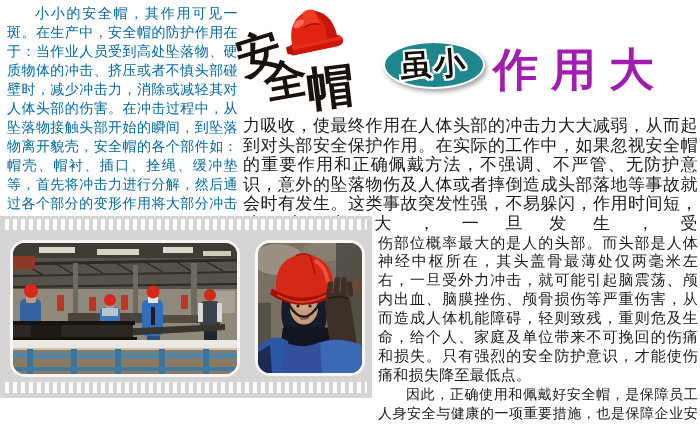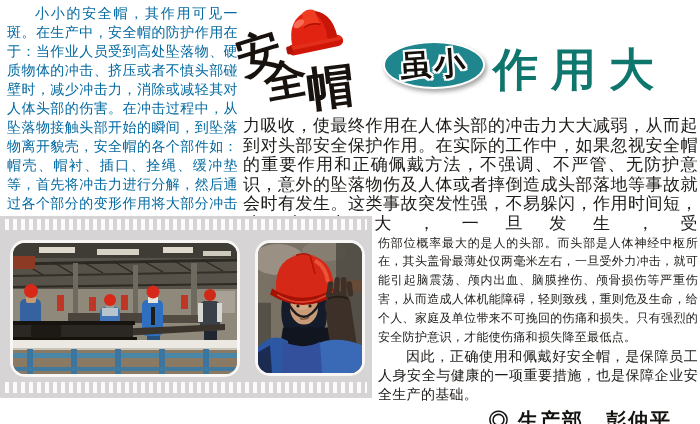--- a/index.html
+++ b/index.html
@@ -13,21 +13,21 @@
     text-align:justify;text-align-last:justify;text-indent:2em;
     letter-spacing:.4px;
   }
   .right-col{position:absolute;left:243px;top:116px;width:455px;color:#1d1a17;}
   .seg-full{
     font-size:17px;line-height:19.6px;text-align:justify;text-align-last:justify;
     letter-spacing:.4px;
   }
   .narrow{margin-left:135px;width:320px;}
   .seg-wrap{
-    font-size:12px;line-height:18.9px;text-align:justify;letter-spacing:.3px;
+    font-size:15px;line-height:18.9px;text-align:justify;letter-spacing:.3px;
   }
   .closing{
     font-size:14px;line-height:18.9px;text-align:justify;text-indent:2em;letter-spacing:.3px;
   }
   .byline{
     margin-top:3px;padding-right:26px;text-align:right;
     font-size:20px;font-weight:bold;color:#151310;letter-spacing:2px;
   }
 
   
@@ -40,21 +40,21 @@
   .badge{position:absolute;left:146px;top:41px;width:102px;height:48px;}
   .badge-ellipse{position:absolute;left:0;top:0;width:100%;height:100%;
     background:#1f868d;border-radius:50%;border:2px solid #ffffff;
     box-shadow:2px 3px 4px rgba(60,60,60,.45);box-sizing:border-box;}
   .badge-text{position:absolute;width:100%;top:3px;text-align:center;
     font-family:"DejaVu Serif",serif;font-size:31px;font-weight:bold;color:#14110d;
     letter-spacing:3px;transform:rotate(-4deg);
     text-shadow:-2px -2px 0 #fff,2px -2px 0 #fff,-2px 2px 0 #fff,2px 2px 0 #fff,
                 -2px 0 0 #fff,2px 0 0 #fff,0 -2px 0 #fff,0 2px 0 #fff;}
   .tail{position:absolute;left:256px;top:40px;font-family:"DejaVu Sans",sans-serif;
-    font-size:45px;font-weight:900;letter-spacing:13px;color:#0f766e;white-space:nowrap;text-align:right;}
+    font-size:45px;font-weight:900;letter-spacing:13px;color:#a21caf;white-space:nowrap;text-align:right;}
 
   
   .filmstrip{position:absolute;left:0;top:216px;width:372px;height:182px;background:#d6d4d5;}
   .holes{position:absolute;left:5px;right:5px;height:11px;
     background:repeating-linear-gradient(90deg,#fcfcfc 0,#fcfcfc 4px,rgba(0,0,0,0) 4px,rgba(0,0,0,0) 8px);}
   .holes-top{top:3px;}
   .holes-bottom{bottom:5px;}
   .photo{position:absolute;top:24px;border:3px solid #f8f7f6;border-radius:15px;
     overflow:hidden;box-sizing:border-box;background:#8a8276;}
   .photo-1{left:10px;width:230px;height:137px;}

